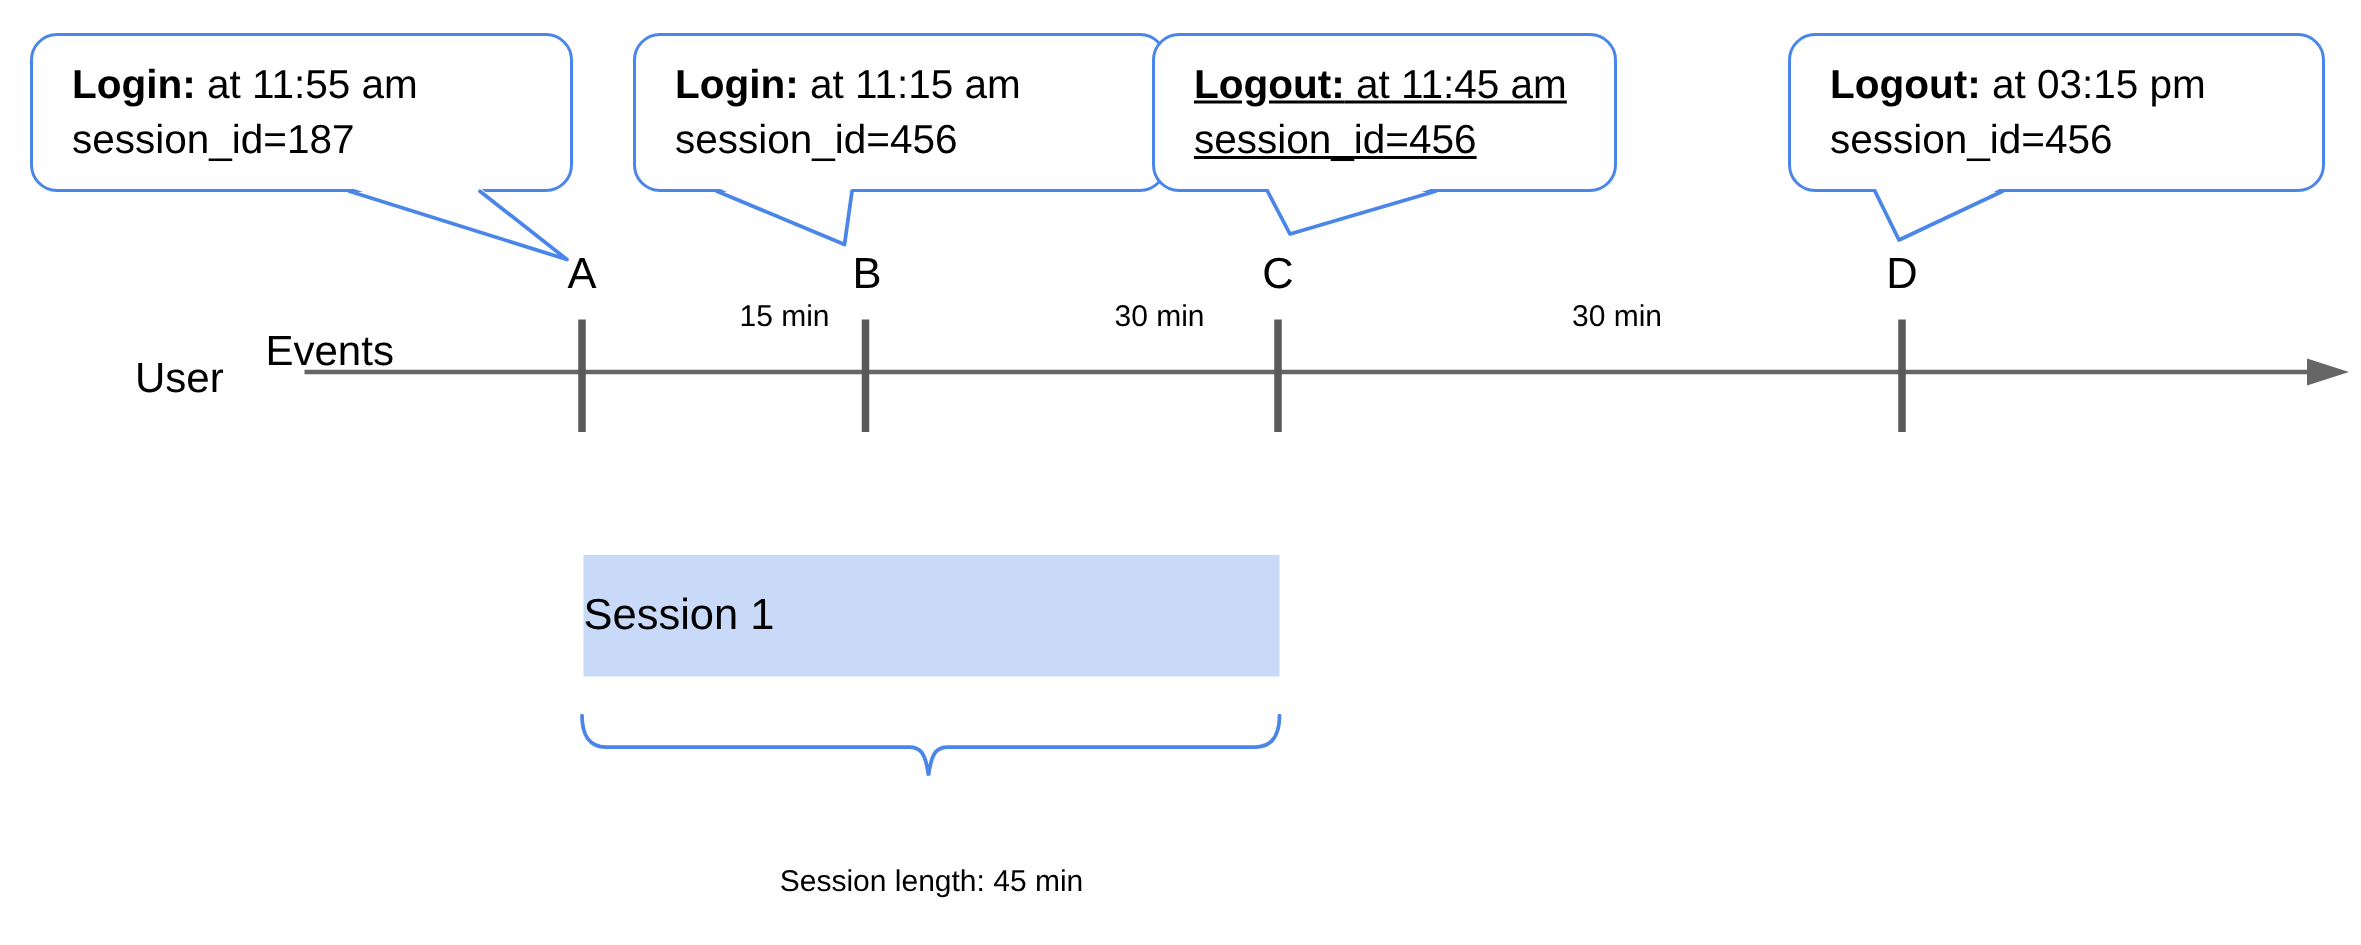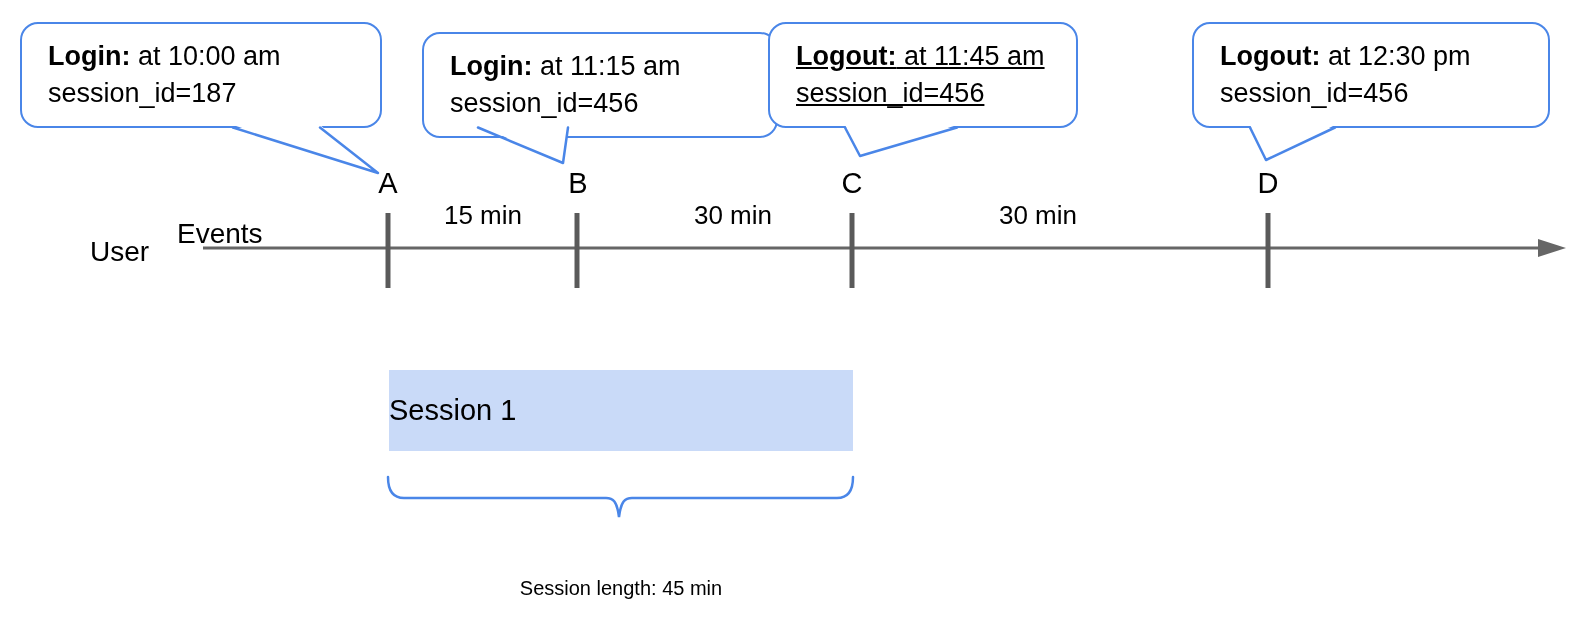--- a/index.html
+++ b/index.html
@@ -31,21 +31,21 @@
     font-size:27px;
     line-height:37px;
     padding:14px 18px 0 26px;
     white-space:nowrap;
   }
   .callout b{font-weight:700;}
   .lbl{position:absolute;z-index:3;white-space:nowrap;}
   .events-label{left:177px;top:170px;font-size:28px;margin-top:48px;}
   .user-label{left:90px;top:236px;font-size:28px;}
   .marker{width:60px;top:167px;font-size:29px;text-align:center;}
-  .interval{width:140px;top:200px;font-size:26px;text-align:center;}
+  .interval{width:140px;top:200px;font-size:20px;text-align:right;}
   .session-box{
     position:absolute;z-index:2;
     left:389px;top:370px;width:464px;height:81px;
     background:var(--session-fill);
     display:flex;align-items:center;
     font-size:29px;
   }
   .session-length{
     left:390px;top:577px;width:462px;
     font-size:20px;text-align:center;
@@ -67,39 +67,39 @@
     <polygon class="tl-head" points="1538,239 1566,248 1538,257"></polygon>
     <line class="tick" x1="388" y1="213" x2="388" y2="288"></line>
     <line class="tick" x1="577" y1="213" x2="577" y2="288"></line>
     <line class="tick" x1="852" y1="213" x2="852" y2="288"></line>
     <line class="tick" x1="1268" y1="213" x2="1268" y2="288"></line>
     <path class="brace" d="M 388 477 C 388 490, 393 498, 404 498 L 606 498 C 613 498, 617 501, 619 517 C 621 501, 625 498, 632 498 L 837 498 C 848 498, 853 490, 853 477"></path>
   </svg>
 
   <div class="callout" style="left:20px;top:22px;width:362px;height:106px;">
     <b>Login:</b>
-    <span>at 10:00 am</span><br>
+    <span>at 11:55 am</span><br>
     <span>session_id=187</span>
   </div>
 
-  <div class="callout" style="left:422px;top:32px;width:356px;height:106px;">
+  <div class="callout" style="left:422px;top:22px;width:356px;height:106px;">
     <b>Login:</b>
     <span>at 11:15 am</span><br>
     <span>session_id=456</span>
   </div>
 
   <div class="callout" style="left:768px;top:22px;width:310px;height:106px;text-decoration:underline;">
     <b>Logout:</b>
     <span>at 11:45 am</span><br>
     <span>session_id=456</span>
   </div>
 
   <div class="callout" style="left:1192px;top:22px;width:358px;height:106px;">
     <b>Logout:</b>
-    <span>at 12:30 pm</span><br>
+    <span>at 03:15 pm</span><br>
     <span>session_id=456</span>
   </div>
 
   <svg class="layer svg-tails" viewBox="0 0 1574 630">
     <polygon class="tail-fill" points="233,125 320,125 378,173"></polygon>
     <path class="tail-stroke" d="M233,127.5 L378,173 L320,127.5"></path>
 
     <polygon class="tail-fill" points="478,125 568,125 563,163"></polygon>
     <path class="tail-stroke" d="M478,127.5 L563,163 L568,127.5"></path>
 

